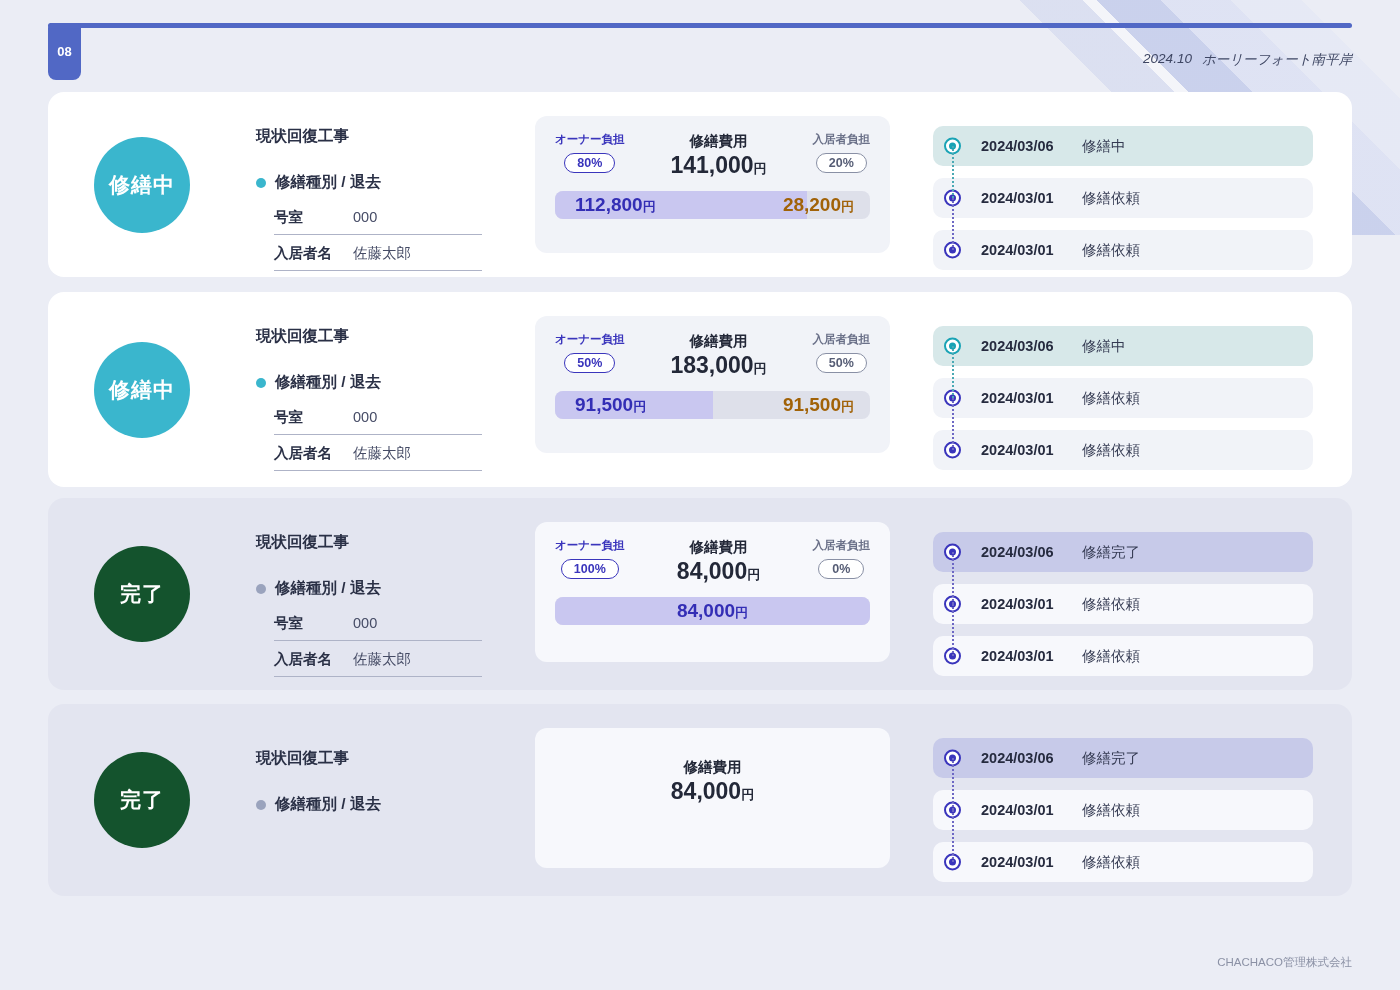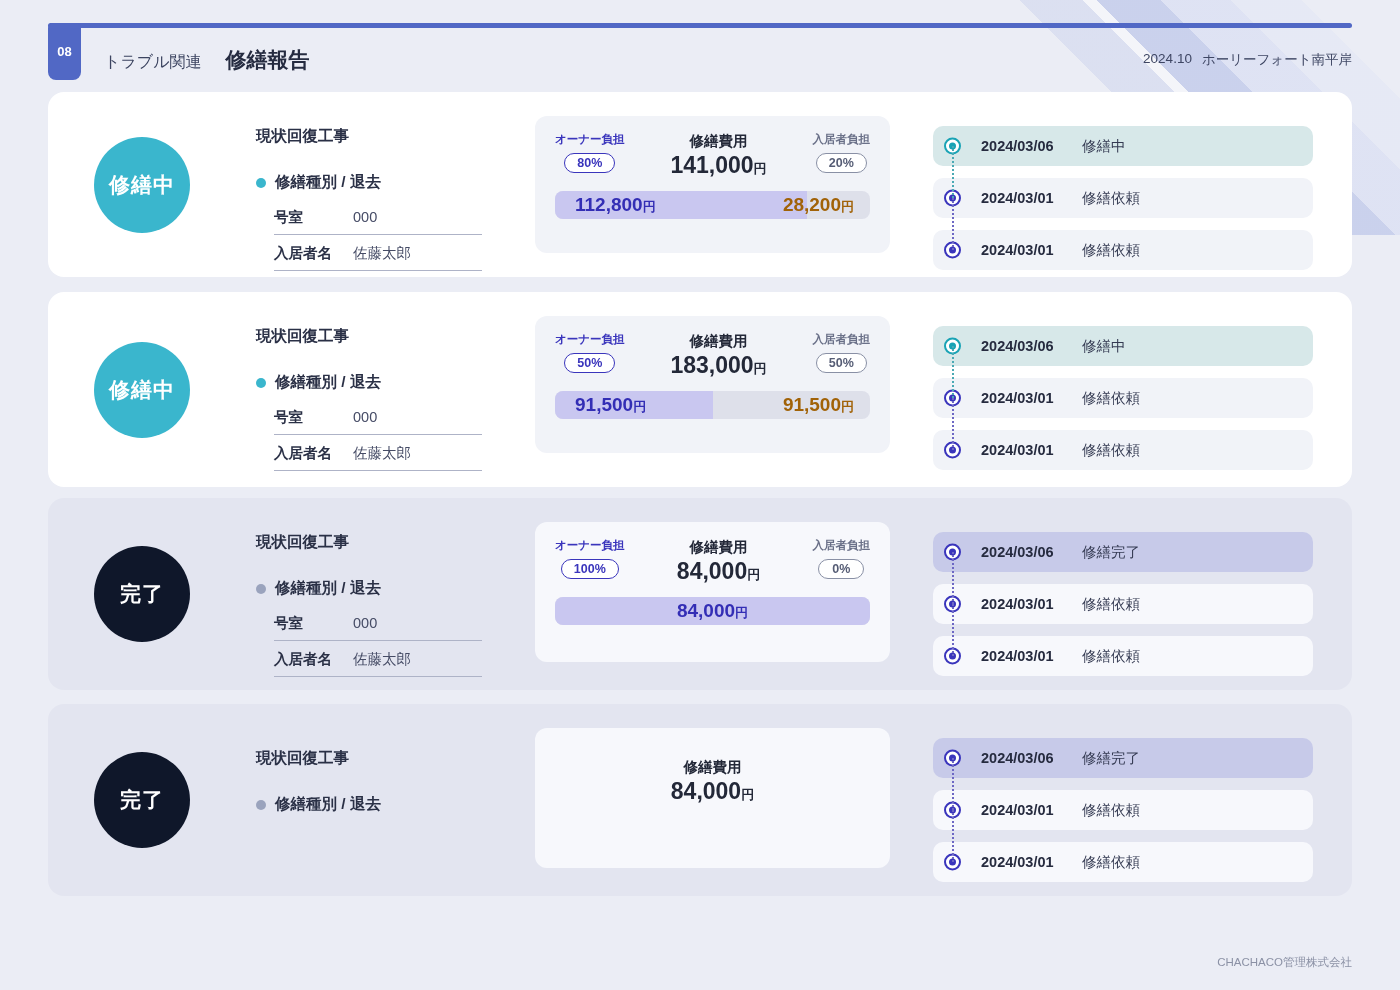--- a/index.html
+++ b/index.html
@@ -29,38 +29,38 @@
   .top-rule { position:absolute; left:48px; top:23px; width:1304px; height:5px; background:#5168c5; border-radius:3px; z-index:2; }
   .page-num {
     position:absolute; left:48px; top:23px; width:33px; height:57px;
     background:#5168c5; border-radius:5px 5px 8px 8px; z-index:3;
     display:flex; align-items:center; justify-content:center;
     color:#fff; font-weight:bold; font-size:13px;
   }
   .header-titles { position:absolute; left:104px; top:46px; display:flex; align-items:baseline; gap:24px; z-index:2; }
   .header-category { font-size:16px; color:#3c4460; }
   .header-title { font-size:21px; font-weight:bold; color:#252b40; }
-  .header-right { position:absolute; right:48px; top:51px; display:flex; gap:10px; font-size:13.5px; color:#3e4663; z-index:2; }
+  .header-right { position:absolute; right:48px; top:51px; display:flex; gap:10px; font-size:13.5px; color:#3e4663; z-index:2;font-style:italic; }
 
   
   .card { position:absolute; left:48px; width:1304px; border-radius:16px; background:#fff; }
   .card.c1 { top:92px;  height:185px; }
   .card.c2 { top:292px; height:195px; }
   .card.c3 { top:498px; height:192px; }
   .card.c4 { top:704px; height:192px; }
   .card.done { background:#e3e5f0; }
 
   .status-circle {
     position:absolute; left:46px; top:50%; transform:translateY(-50%);
     width:96px; height:96px; border-radius:50%;
     display:flex; align-items:center; justify-content:center;
     color:#fff; font-weight:bold; font-size:21px; letter-spacing:1px;
   }
   .active-bg { background:#3ab6cd; }
-  .done-bg   { background:#0f172a; }
+  .done-bg   { background:#14532d; }
 
   .info { position:absolute; left:180px; top:34px; width:300px;margin-left:28px; }
   .c4 .info { top:44px; }
   .work-title { font-size:15.5px; font-weight:bold; color:#2a3046; margin-bottom:25px; }
   .type-row { display:flex; align-items:center; gap:9px; font-size:15.5px; font-weight:bold; color:#2a3046; margin-bottom:6px; }
   .type-bullet { width:10px; height:10px; border-radius:50%; background:#3ab6cd; flex:0 0 auto; }
   .done .type-bullet { background:#9aa3bd; }
   .field { display:flex; align-items:baseline; margin-left:18px; width:208px; padding:9px 0 7px; border-bottom:1px solid #aeb3c7; font-size:14.5px; }
   .field-label { font-weight:bold; width:79px; color:#2a3046; }
   .field-value { color:#464c66; }
@@ -124,24 +124,20 @@
 </style>
 </head>
 <body>
 
 <div class="page">
 
   <div class="deco"></div>
 
   <div class="top-rule"></div>
   <div class="page-num">08</div>
-  <div class="header-titles">
-    <span class="header-category">トラブル関連</span>
-    <span class="header-title">修繕報告</span>
-  </div>
   <div class="header-right">
     <span>2024.10</span>
     <span>ホーリーフォート南平岸</span>
   </div>
 
   <div class="card c1">
     <div class="status-circle active-bg">修繕中</div>
     <div class="info">
       <div class="work-title">現状回復工事</div>
       <div class="type-row">

